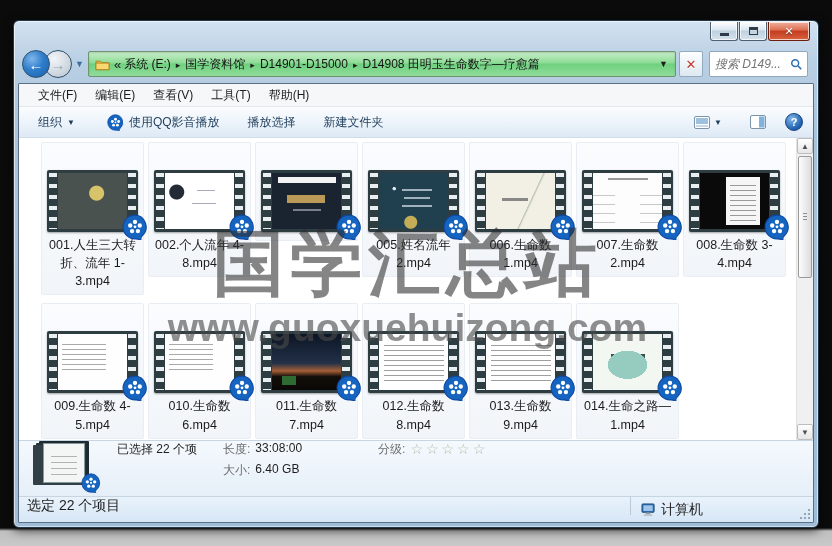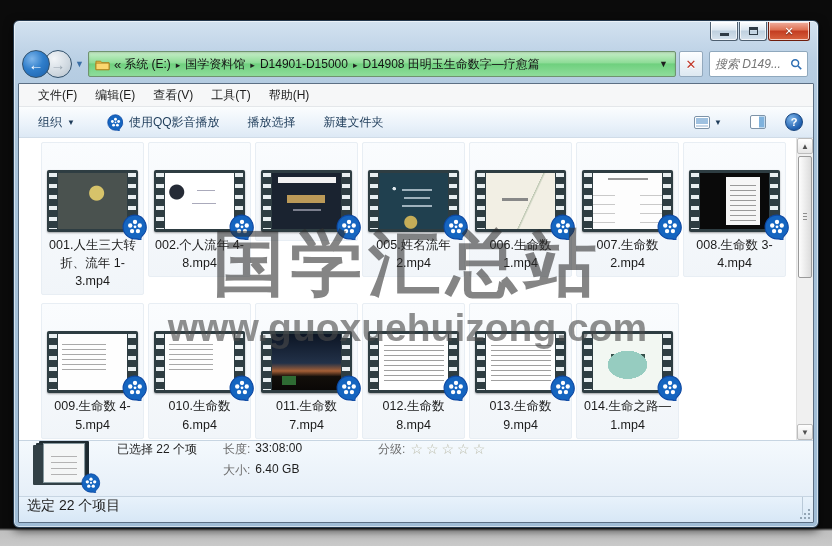--- a/index.html
+++ b/index.html
@@ -540,17 +540,26 @@
         <div class="det-row">
             <span class="det-label">分级:</span>
             <span class="stars">☆☆☆☆☆</span>
           </div>
       </div>
     </div>
 
     <div class="statusbar">
       <div class="status-left">选定 22 个项目</div>
       <div class="status-sep"></div>
+      <div class="status-right">
+        <svg width="15" height="14" viewBox="0 0 16 15">
+            <rect x="1" y="1" width="13" height="9" rx="1" fill="#2f6fb3" stroke="#1d4a7c"></rect>
+            <rect x="2.5" y="2.5" width="10" height="6" fill="#9fc6ea"></rect>
+            <rect x="5" y="10" width="5" height="2" fill="#8a9aa8"></rect>
+            <rect x="3" y="12" width="9" height="2" fill="#b9c4cd"></rect>
+          </svg>
+        <span>计算机</span>
+      </div>
       <div class="grip"></div>
     </div>
 
   </div>
 </div>
 
 </body></html>

